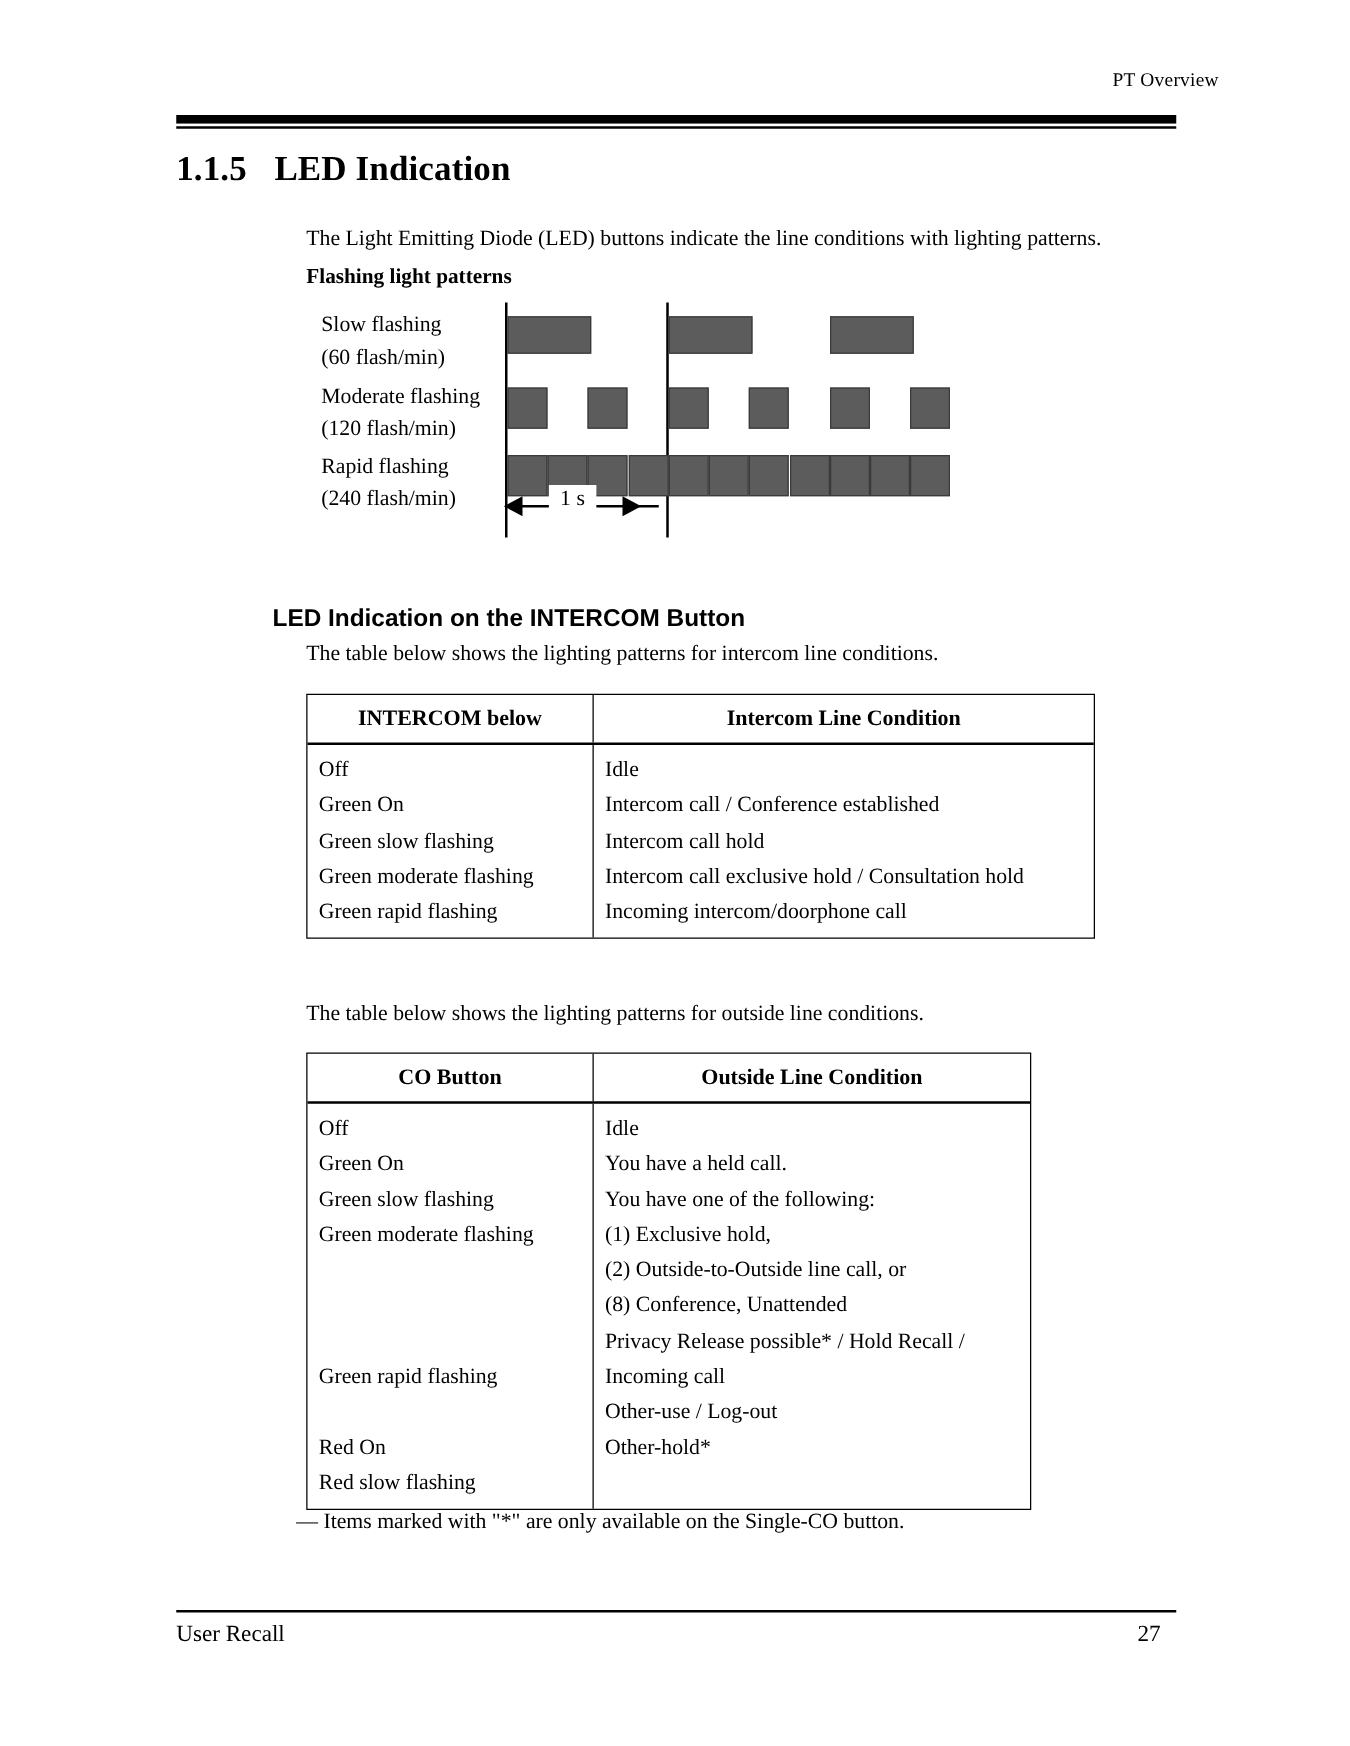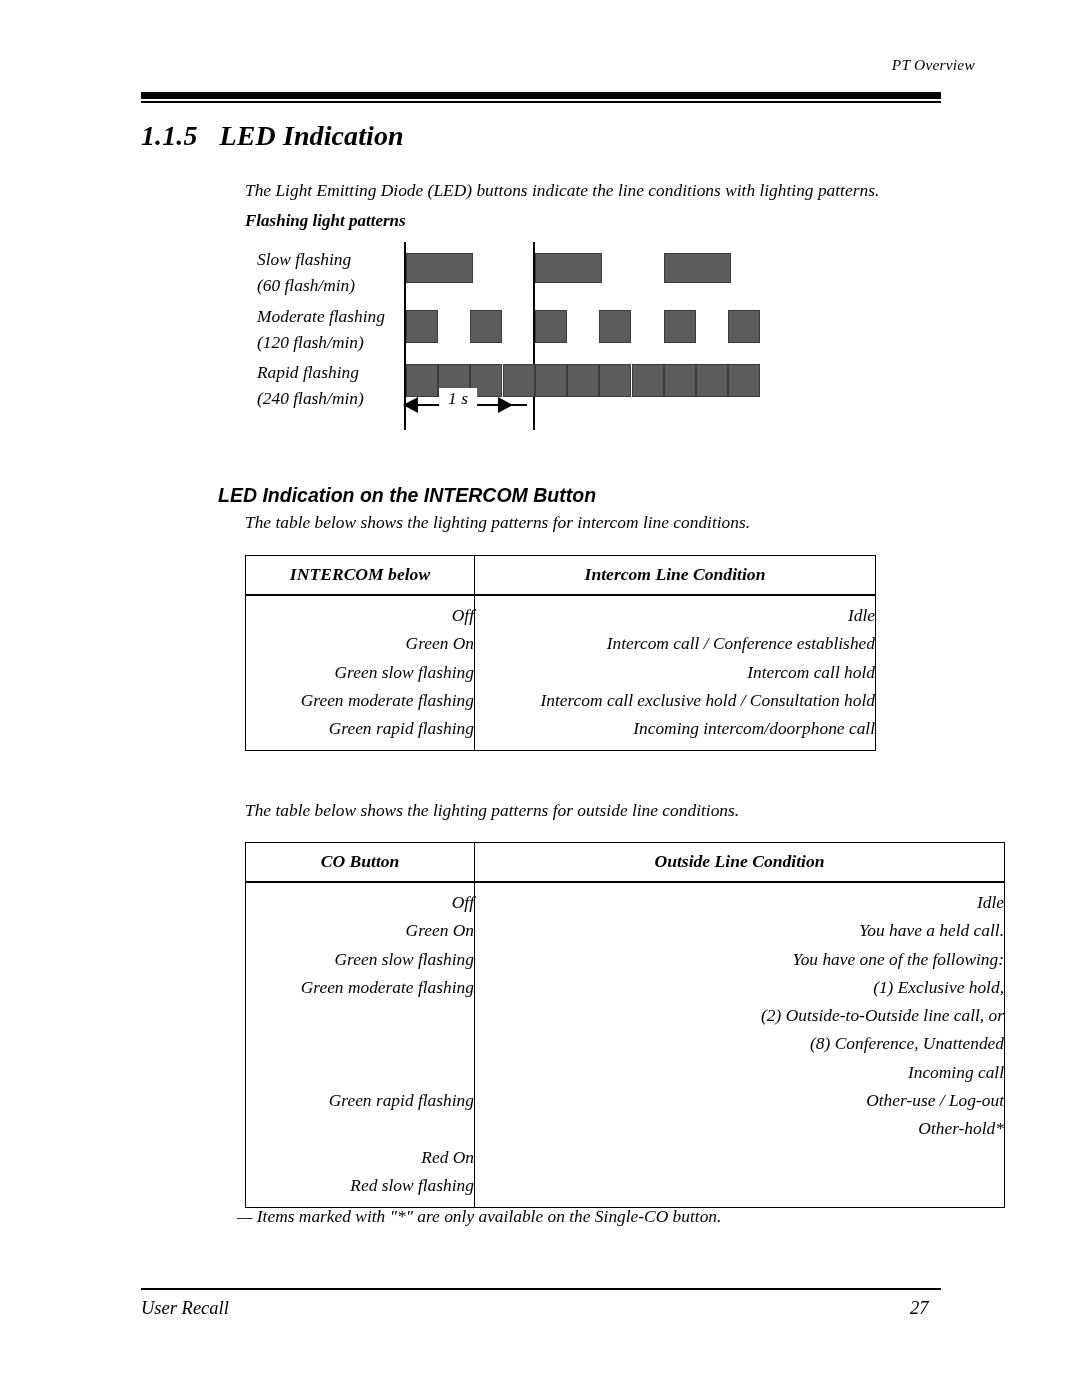--- a/index.html
+++ b/index.html
@@ -12,21 +12,20 @@
     font-family: "Liberation Serif", "DejaVu Serif", serif;
     color: #000000;
   }
   .page {
     position: relative;
     width: 1080px;
     height: 1397px;
     margin: 0 auto;
     background: #ffffff;
     overflow: hidden;
-    font-style: italic;
   }
 
   
   .running-head {
     position: absolute;
     top: 56px;
     right: 105px;
     font-size: 15.5px;
     letter-spacing: .2px;
   }
@@ -169,21 +168,20 @@
   .tbl-col {
     box-sizing: border-box;
     padding: 5px 0 8px 9px;
   }
   .tbl-col.right { border-left: 1.5px solid #000000; }
   .tbl-col .line {
     font-size: 17.4px;
     line-height: 28.3px;
     white-space: nowrap;
     height: 28.3px;
-    text-align: right;
   }
   .tbl-col .line.blank { color: transparent; }
 
   
   .footnote {
     position: absolute;
     top: 1206px;
     left: 237px;
     font-size: 17.4px;
     white-space: nowrap;
@@ -300,21 +298,21 @@
         <div class="line">Intercom call / Conference established</div>
         <div class="line">Intercom call hold</div>
         <div class="line">Intercom call exclusive hold / Consultation hold</div>
         <div class="line">Incoming intercom/doorphone call</div>
       </div>
     </div>
   </div>
 
   <div class="sub-lead" style="top:800px;">The table below shows the lighting patterns for outside line conditions.</div>
 
-  <div class="tbl-wrap" style="top:842px; left:245px; width:760px;">
+  <div class="tbl-wrap" style="top:842px; left:245px; width:580px;">
     <div class="tbl-head">
       <div class="cell" style="width:228px;">CO Button</div>
       <div class="cell" style="width:calc(100% - 228px); border-left:1.5px solid #000;">Outside Line Condition</div>
     </div>
     <div class="tbl-body">
       <div class="tbl-col" style="width:228px;">
         <div class="line">Off</div>
         <div class="line">Green On</div>
         <div class="line">Green slow flashing</div>
         <div class="line">Green moderate flashing</div>
@@ -326,20 +324,21 @@
         <div class="line">Red On</div>
         <div class="line">Red slow flashing</div>
       </div>
       <div class="tbl-col right" style="width:calc(100% - 228px);">
         <div class="line">Idle</div>
         <div class="line">You have a held call.</div>
         <div class="line">You have one of the following:</div>
         <div class="line">(1) Exclusive hold,</div>
         <div class="line">(2) Outside-to-Outside line call, or</div>
         <div class="line">(8) Conference, Unattended</div>
+        <div class="line">Privacy Release possible* / Hold Recall /</div>
         <div class="line">Incoming call</div>
         <div class="line">Other-use / Log-out</div>
         <div class="line">Other-hold*</div>
       </div>
     </div>
   </div>
 
   <div class="footnote">— Items marked with "*" are only available on the Single-CO button.</div>
 
   <div class="foot-rule"></div>

